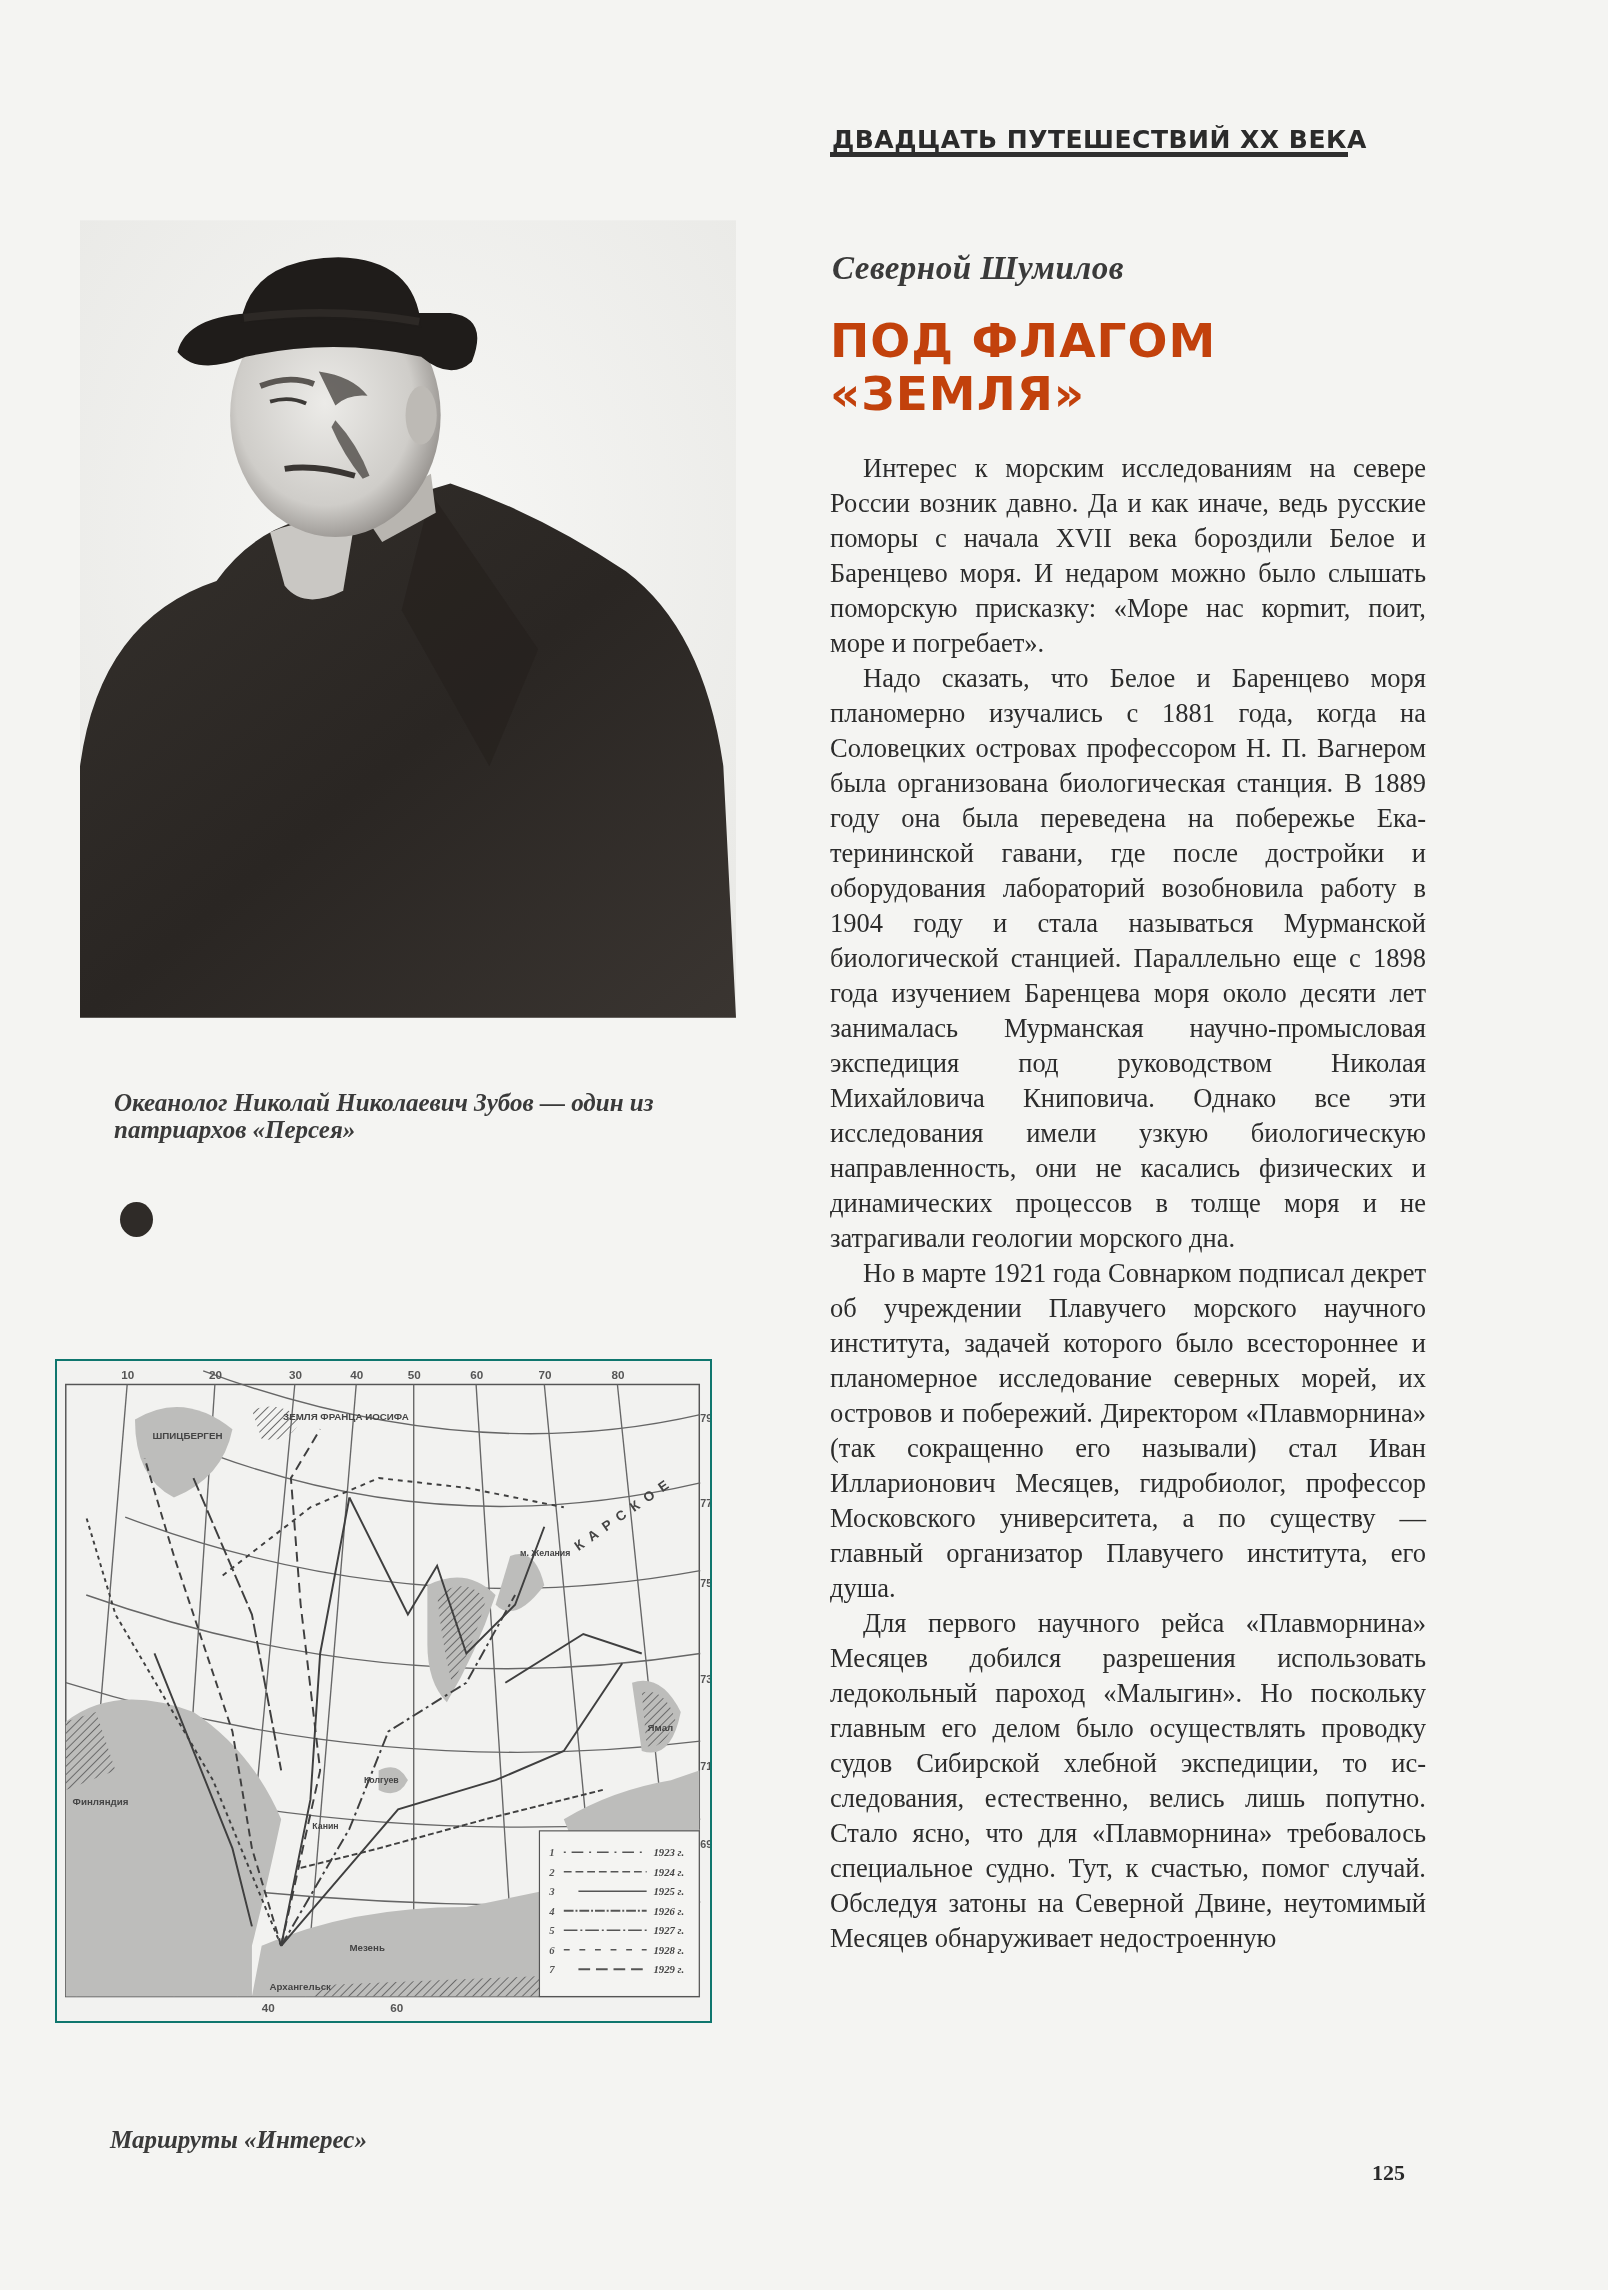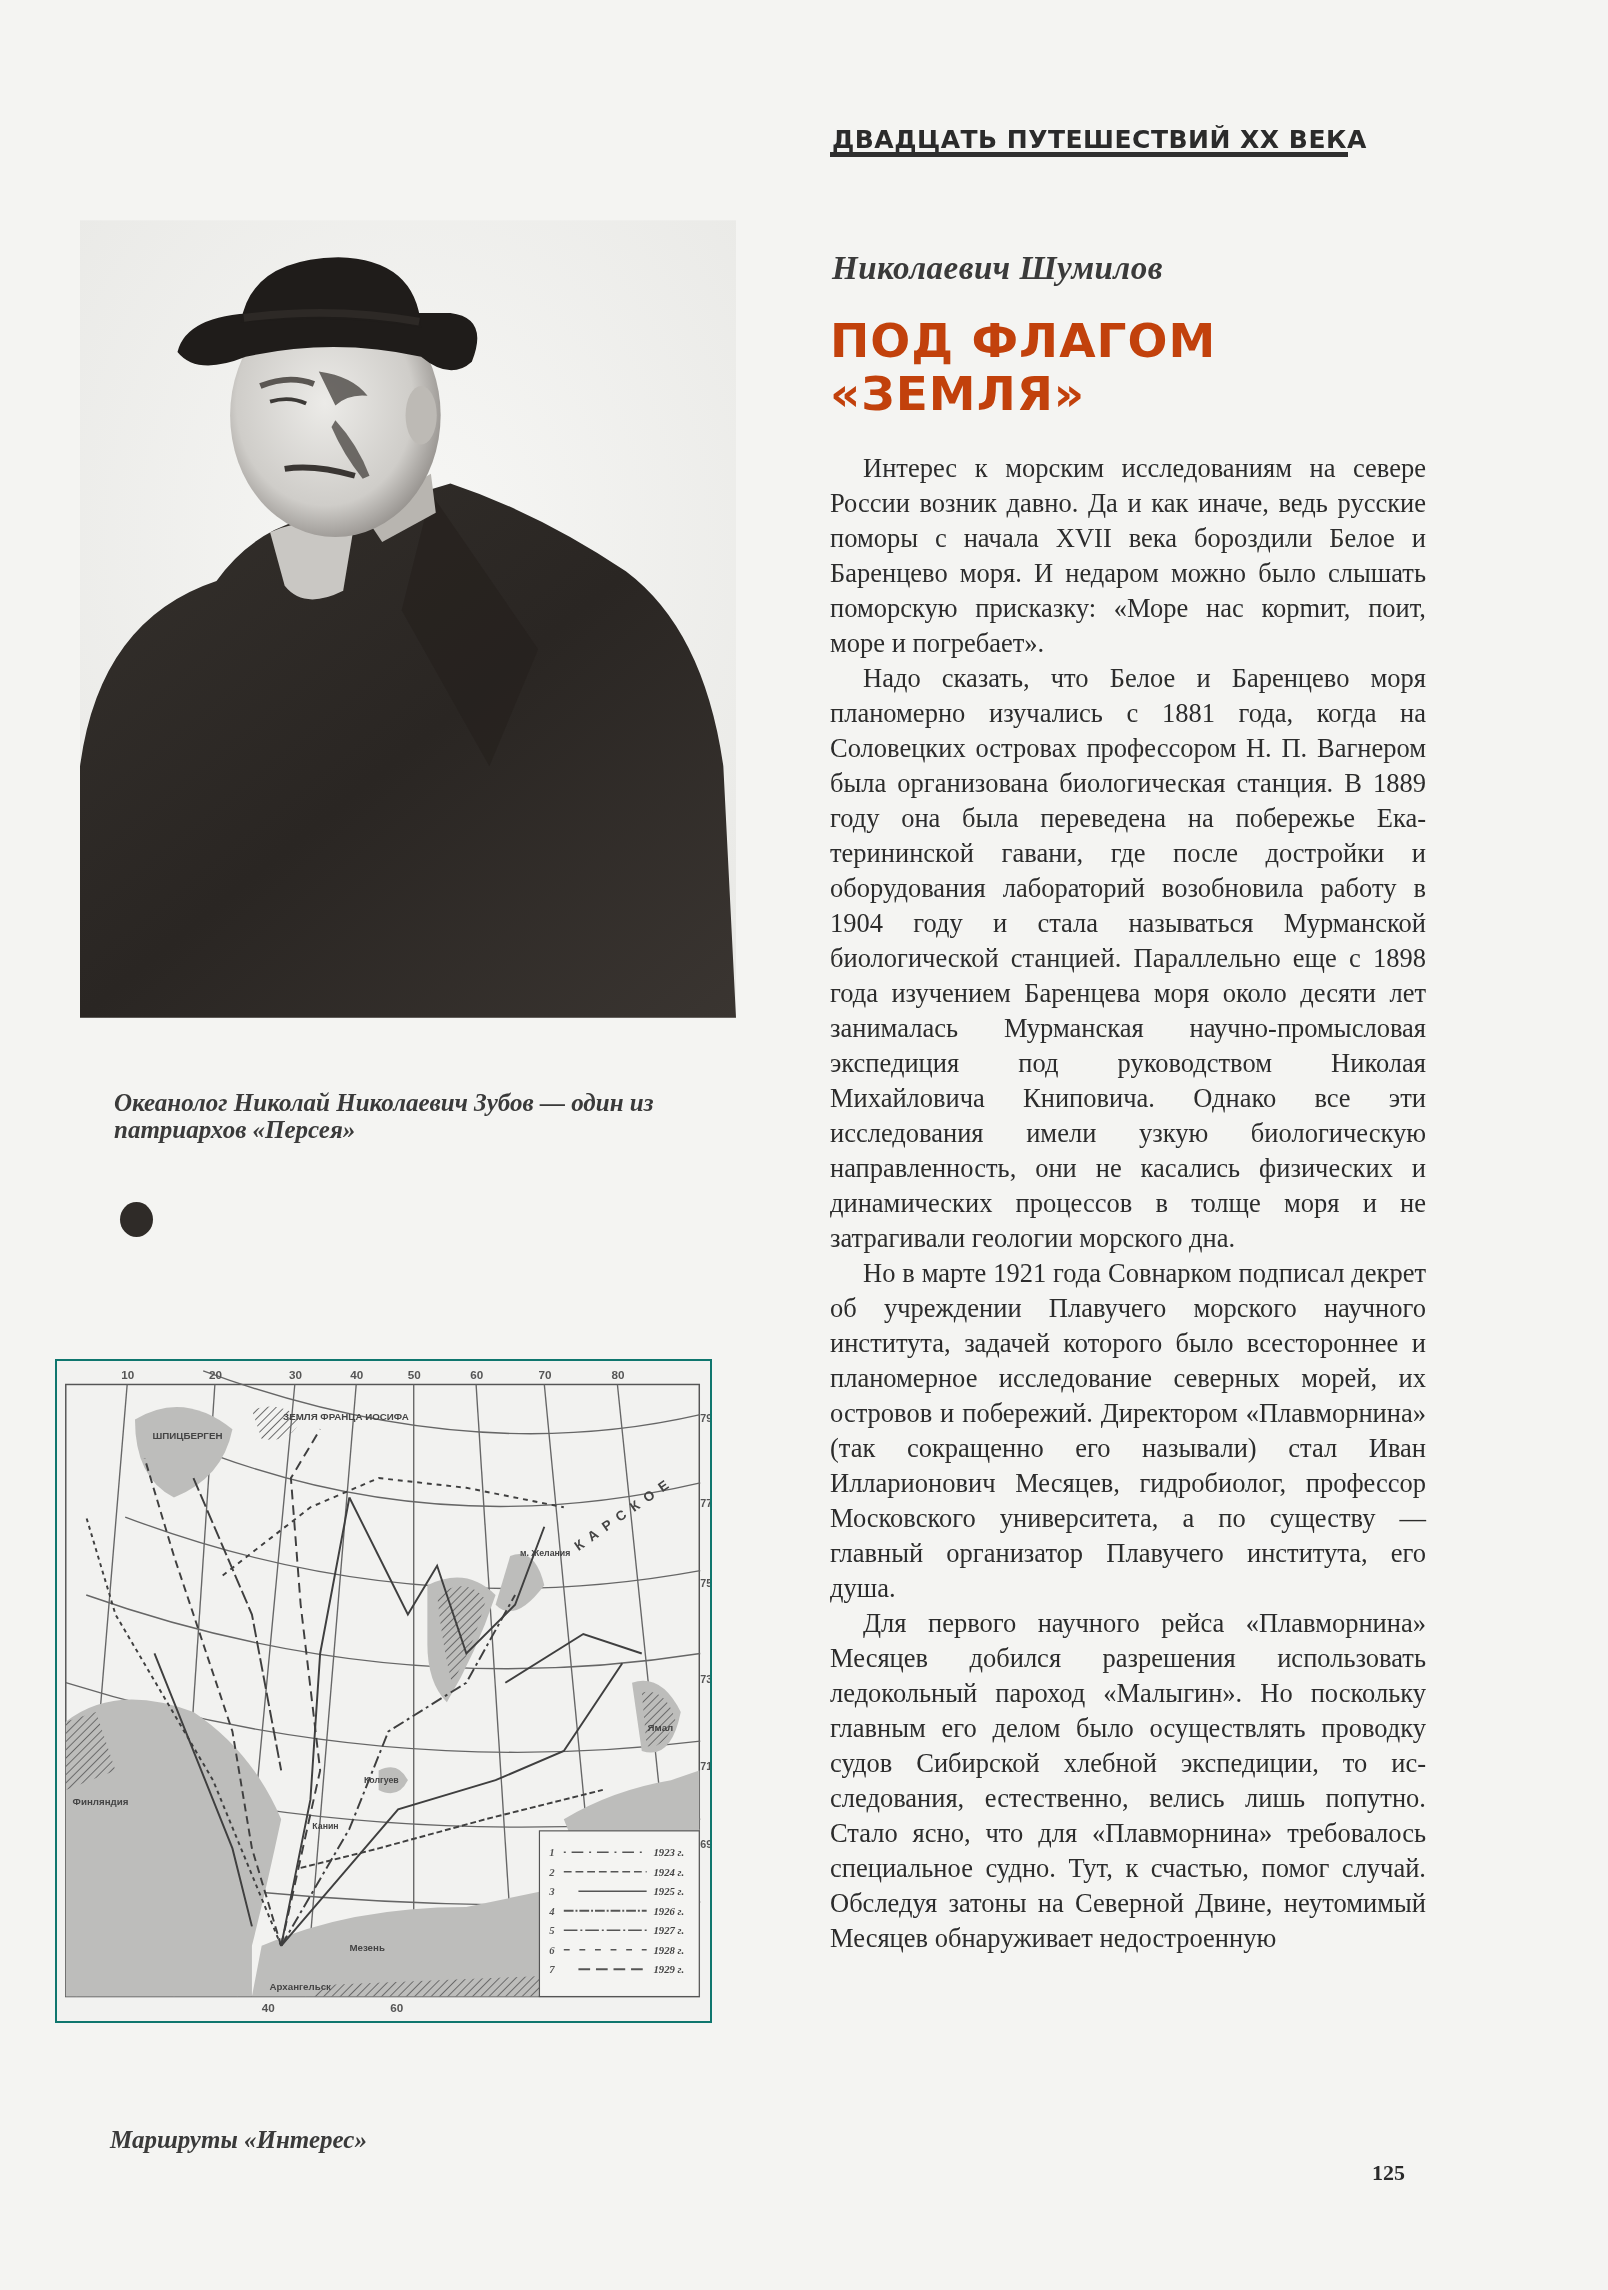--- a/index.html
+++ b/index.html
@@ -63,21 +63,21 @@
   }
   .map svg { display: block; }
   .legend-item text { font-family: "Liberation Serif", serif; font-style: italic; font-weight: bold; }
 </style>
 </head>
 <body>
 
 <div class="running-head">ДВАДЦАТЬ ПУТЕШЕСТВИЙ XX ВЕКА</div>
 <div class="head-rule"></div>
 
-<div class="author">Николаевич Шумилов</div>
+<div class="author">Северной Шумилов</div>
 <div class="title">
   <div>ПОД ФЛАГОМ</div>
   <div>«ЗЕМЛЯ»</div>
 </div>
 
 <div class="article">
   <p>Интерес к морским исследованиям на севере России возник давно. Да и как иначе, ведь русские поморы с начала XVII века бороздили Белое и Баренцево моря. И недаром можно было слышать поморскую присказку: «Море нас кор­mит, поит, море и погребает».</p>
   <p>Надо сказать, что Белое и Баренцево моря планомерно изучались с 1881 года, когда на Соловецких островах профес­сором Н. П. Вагнером была организова­на биологическая станция. В 1889 году она была переведена на побережье Ека­терининской гавани, где после дострой­ки и оборудования лабораторий возоб­новила работу в 1904 году и стала назы­ваться Мурманской биологической стан­цией. Параллельно еще с 1898 года изучением Баренцева моря около десяти лет занималась Мурманская научно-про­мысловая экспедиция под руководством Николая Михайловича Книповича. Од­нако все эти исследования имели узкую биологическую направленность, они не касались физических и динамических процессов в толще моря и не затрагива­ли геологии морского дна.</p>
   <p>Но в марте 1921 года Совнарком под­писал декрет об учреждении Плавучего морского научного института, задачей которого было всестороннее и плано­мерное исследование северных морей, их островов и побережий. Директором «Плавморнина» (так сокращенно его называли) стал Иван Илларионович Ме­сяцев, гидробиолог, профессор Москов­ского университета, а по существу — главный организатор Плавучего инсти­тута, его душа.</p>
   <p>Для первого научного рейса «Плав­морнина» Месяцев добился разрешения использовать ледокольный пароход «Ма­лыгин». Но поскольку главным его де­лом было осуществлять проводку судов Сибирской хлебной экспедиции, то ис­следования, естественно, велись лишь попутно. Стало ясно, что для «Плавмор­нина» требовалось специальное судно. Тут, к счастью, помог случай. Обследуя затоны на Северной Двине, неутомимый Месяцев обнаруживает недостроенную</p>

